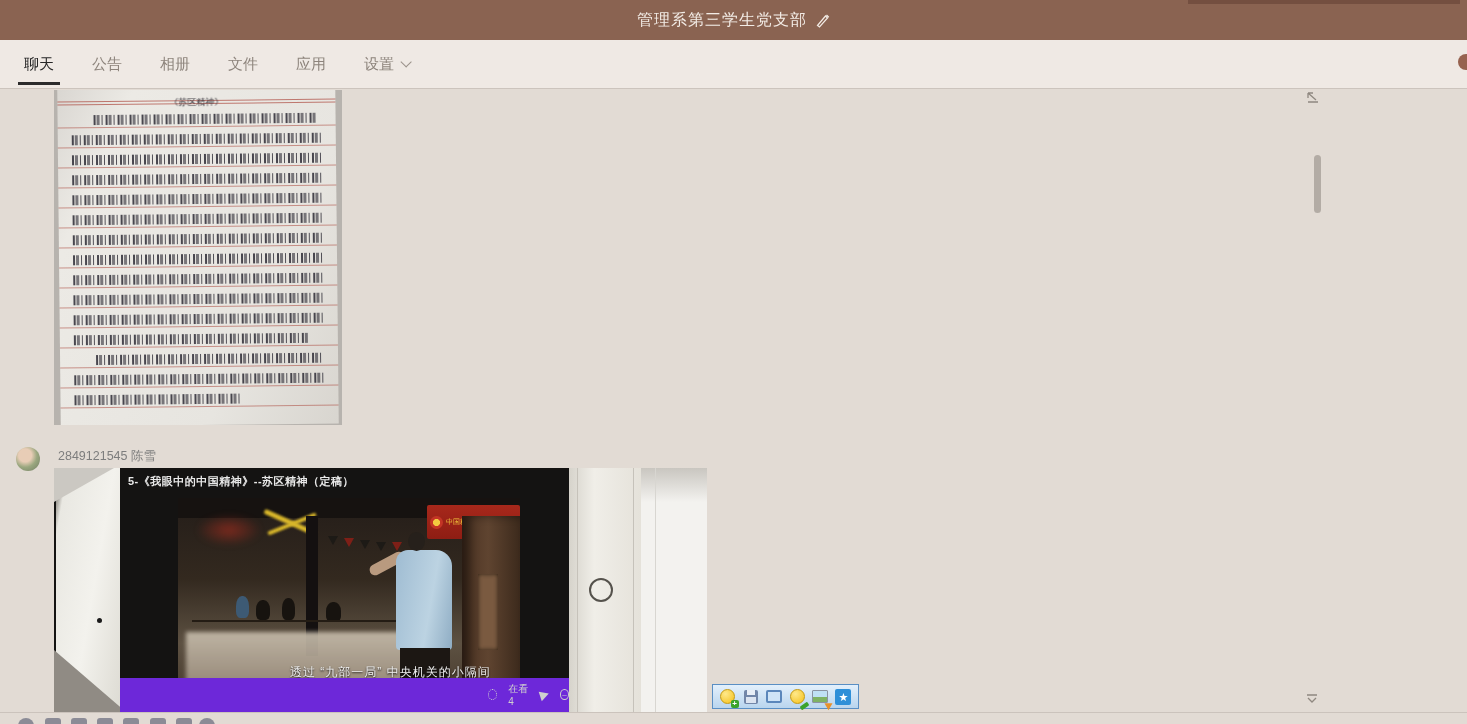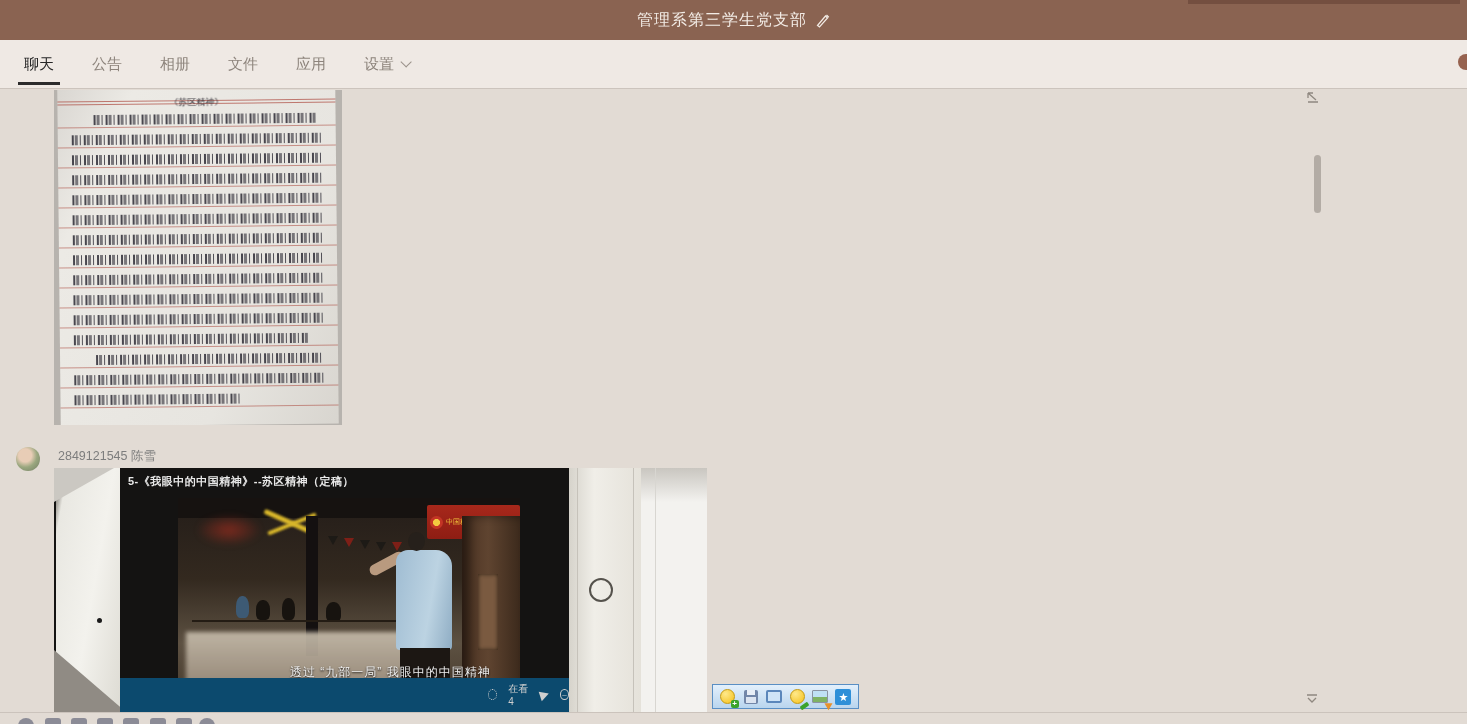--- a/index.html
+++ b/index.html
@@ -95,21 +95,21 @@
     background:#7a5a40; box-shadow:inset 0 0 4px #2e2014; }
   .man-head { position:absolute; left:230px; top:34px; width:17px; height:19px;
     border-radius:50%; background:#26201b; }
   .man-body { position:absolute; left:218px; top:52px; width:56px; height:100px;
     border-radius:12px 16px 4px 4px; background:linear-gradient(100deg,#9fbcd2,#bcd3e2 60%,#8fadc4); }
   .man-arm { position:absolute; left:190px; top:60px; width:38px; height:11px; border-radius:6px;
     background:#b99a7f; transform:rotate(-28deg); }
   .man-legs { position:absolute; left:222px; top:150px; width:50px; height:52px; background:#1c1713; }
   .vp-subtitle { position:absolute; left:236px; top:196px; font-size:12px; color:#f0f0f0;
     text-shadow:0 1px 2px #000; letter-spacing:1px; }
-  .vp-bottombar { position:absolute; left:66px; top:210px; width:449px; height:34px; background:#0c4a6e; }
+  .vp-bottombar { position:absolute; left:66px; top:210px; width:449px; height:34px; background:#6d28d9; }
   .vp-controls { position:absolute; left:368px; top:4px; display:flex; align-items:center;
     gap:11px; color:#cfcfcf; font-size:10px; }
   .gear-icon { width:11px; height:11px; border:1.5px dotted #cfcfcf; border-radius:50%; }
   .share-icon { width:0; height:0; border-left:9px solid #cfcfcf; border-top:5px solid transparent;
     border-bottom:5px solid transparent; transform:rotate(-18deg); }
   .more-icon { width:11px; height:11px; border:1px solid #cfcfcf; border-radius:50%;
     color:#cfcfcf; font-size:8px; line-height:9px; text-align:center; }
   .vp-right-bezel { position:absolute; left:515px; top:0; width:72px; height:244px;
     background:linear-gradient(90deg,#d6d3cb,#f0eee8 35%,#e5e2da); }
   .bezel-seam { position:absolute; top:0; width:1px; height:244px; background:#c6c2ba; }
@@ -284,21 +284,21 @@
       <div class="sc-floor2"></div>
       <div class="sc-wood">
         <div class="sc-door"></div>
       </div>
       <div class="man-arm"></div>
       <div class="man-body"></div>
       <div class="man-head"></div>
       <div class="man-legs"></div>
     </div>
 
-    <div class="vp-subtitle">透过 “九部一局” 我眼中的中国精神</div>
+    <div class="vp-subtitle">透过 “九部一局” 中央机关的小隔间</div>
 
     <div class="vp-bottombar">
       <div class="vp-controls">
         <span class="gear-icon"></span>
         <span>在看4</span>
         <span class="share-icon"></span>
         <span class="more-icon">–</span>
       </div>
     </div>
 

